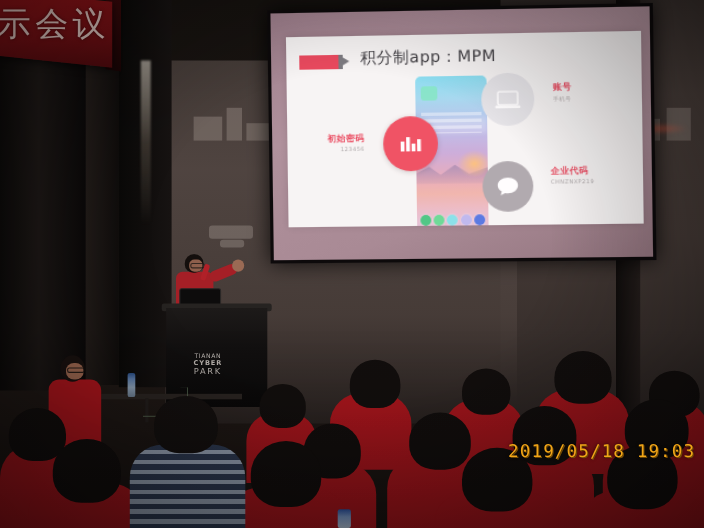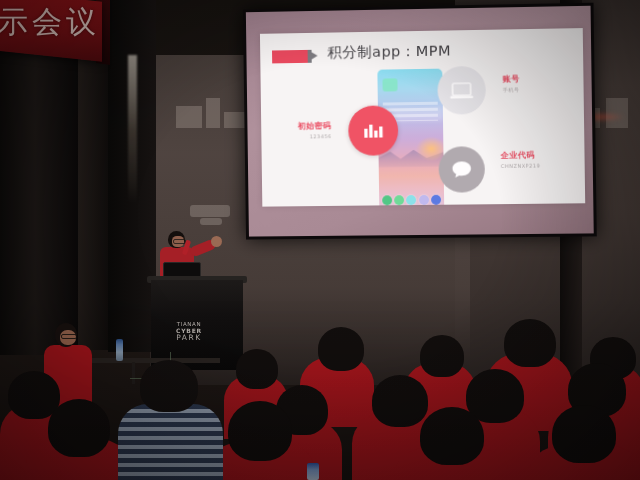--- a/index.html
+++ b/index.html
@@ -320,13 +320,14 @@
 
   <div class="st-body"></div>
   <div class="st-head"></div>
 
   <div style="position:absolute;left:307px;top:463px;width:12px;height:17px;border-radius:2px;
        background:linear-gradient(180deg,#2f56a8,#7f9fd0 40%,#b9c9dd)"></div>
 
   <div class="dark-bot"></div>
   <div class="vig"></div>
 
+  <div class="ts">2019/05/18  19:03</div>
 </div>
 
 </body></html>

